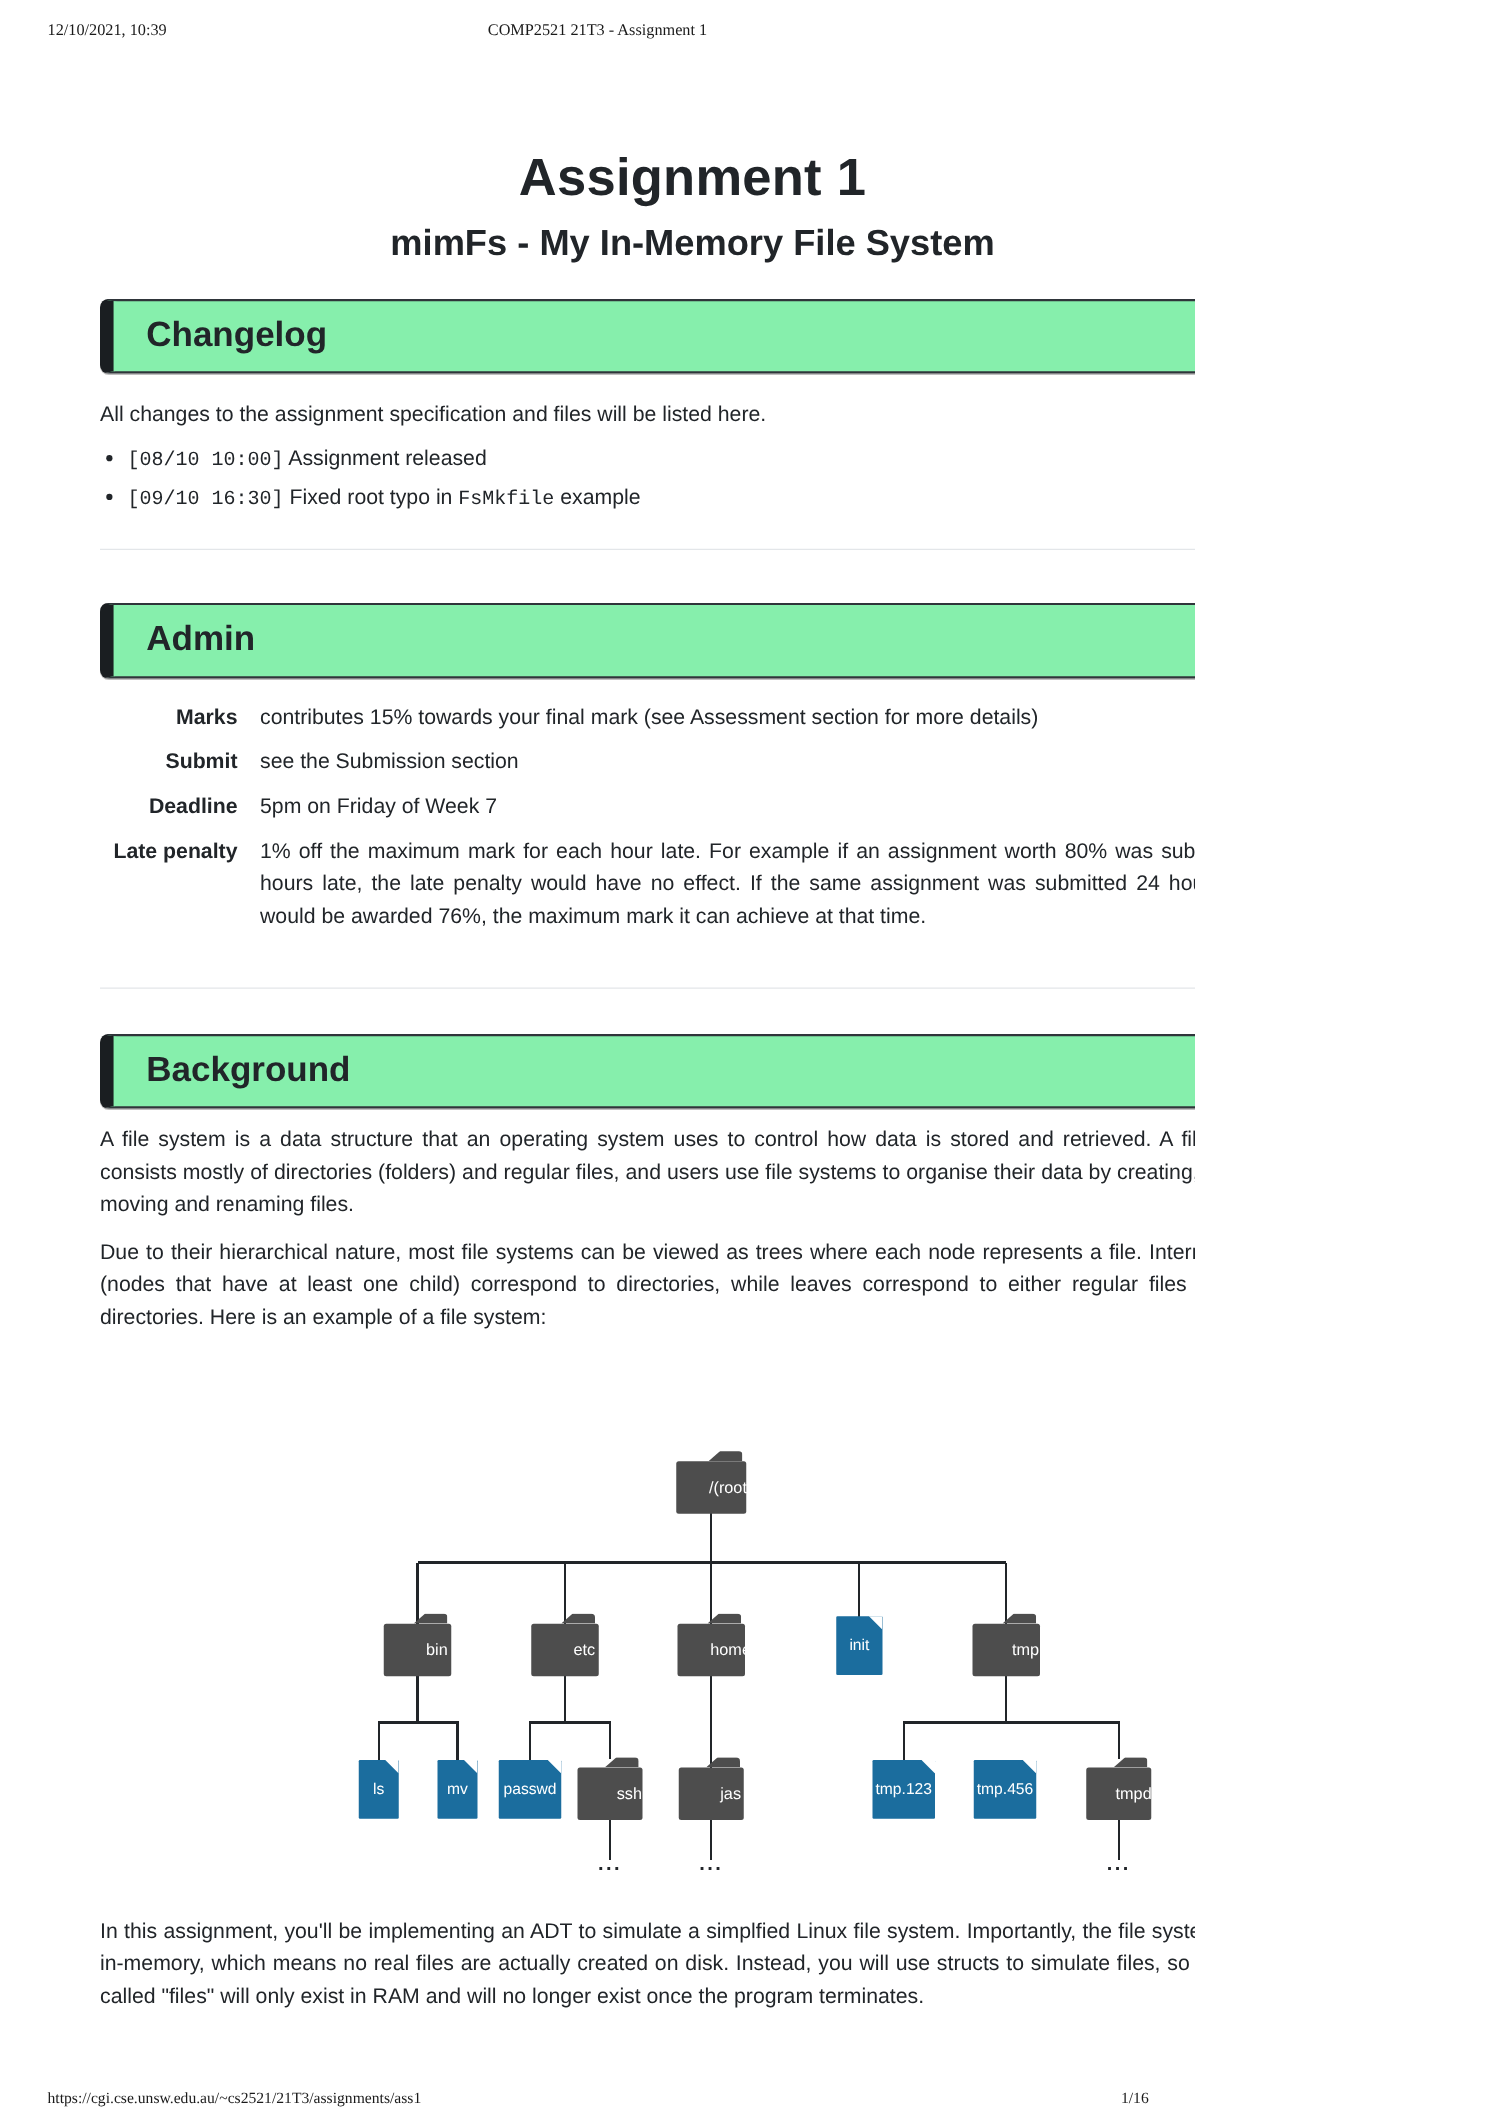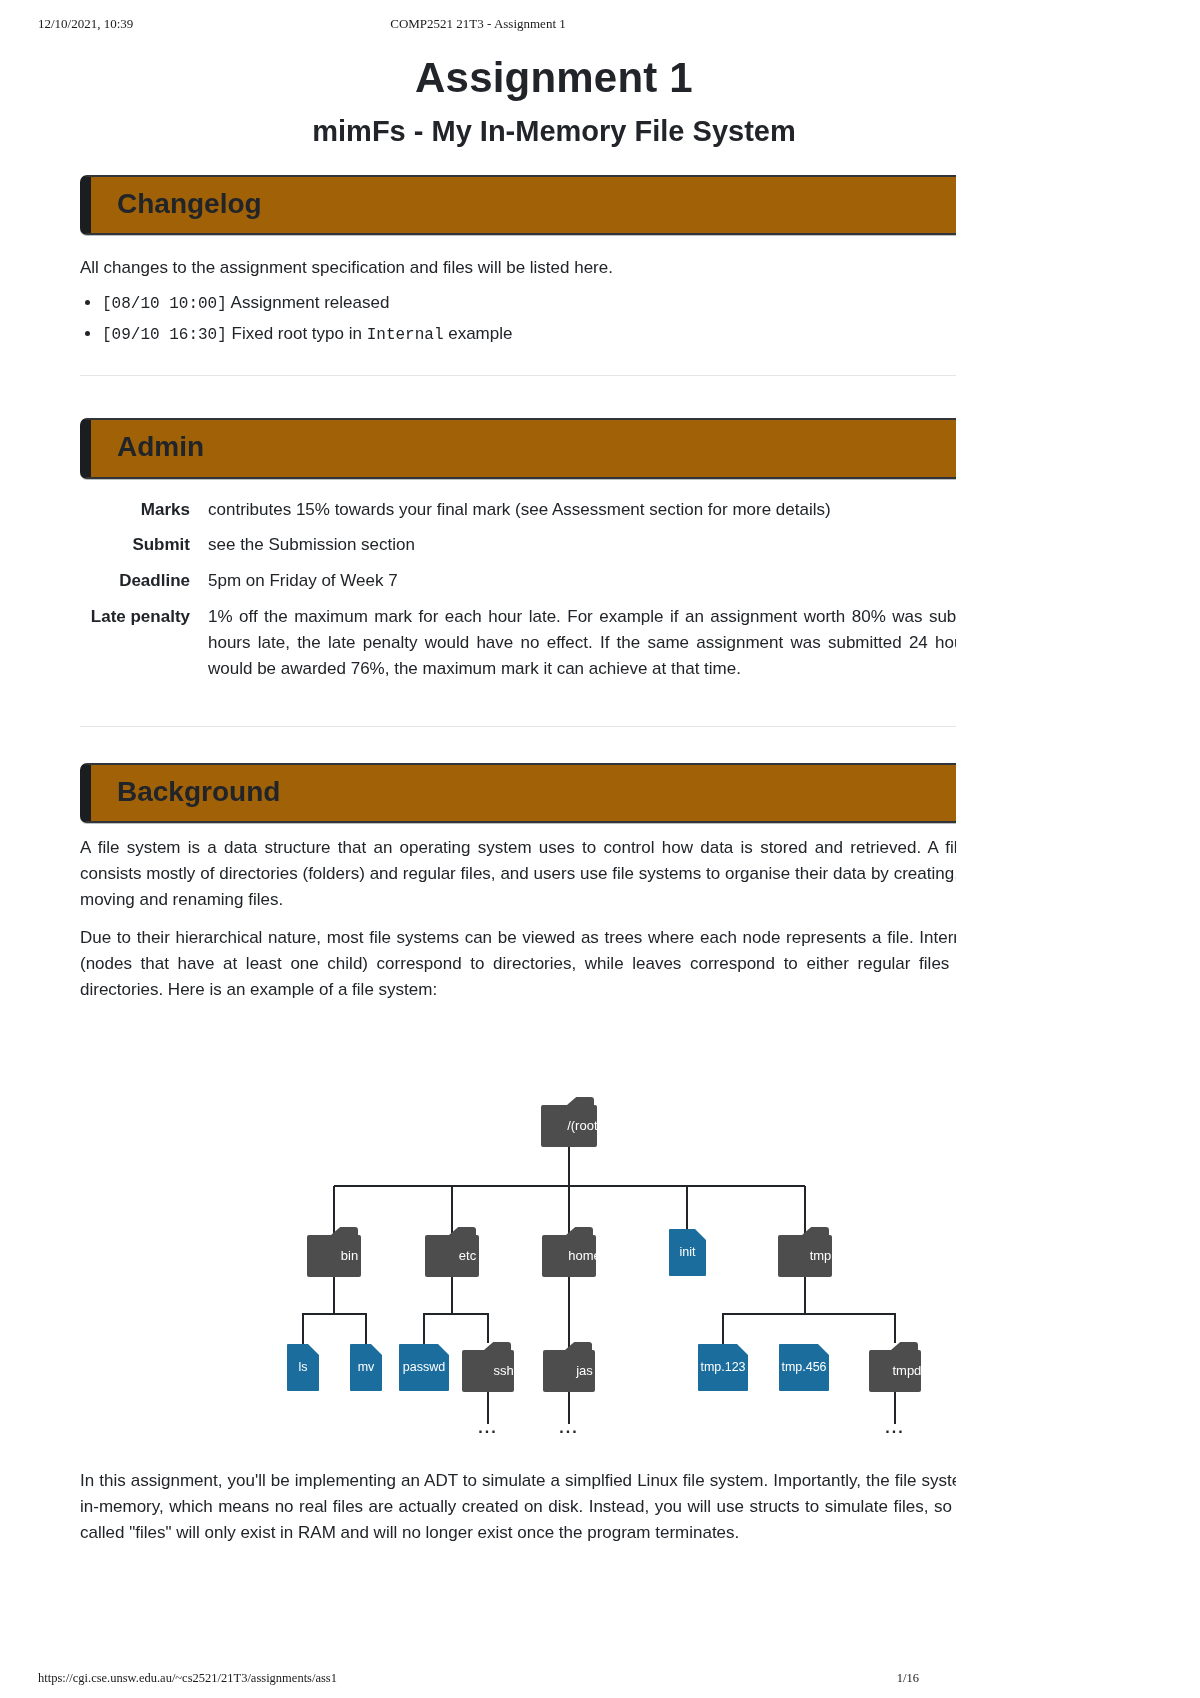--- a/index.html
+++ b/index.html
@@ -19,25 +19,25 @@
   
   .print-hdr,.print-ftr{position:absolute;left:0;width:100%;font-family:"Liberation Serif","DejaVu Serif",serif;color:#1a1a1a;}
   .print-hdr{top:16px;font-size:13px;}
   .print-hdr .dt{position:absolute;left:38px;top:0;}
   .print-hdr .doc{position:absolute;left:0;width:100%;text-align:center;top:0;}
   .print-ftr{bottom:12px;font-size:12.5px;}
   .print-ftr .url{position:absolute;left:38px;bottom:0;}
   .print-ftr .pg{position:absolute;right:37px;bottom:0;margin-left:44px;}
   
   .content{position:absolute;left:80px;top:0;width:948px;height:1658px;overflow:hidden;}
-  h1.title{padding-top:52px;font-size:42px;line-height:1.25;font-weight:700;text-align:center;letter-spacing:.2px;}
+  h1.title{padding-top:116px;font-size:42px;line-height:1.25;font-weight:700;text-align:center;letter-spacing:.2px;}
   h2.subtitle{margin-top:8px;font-size:29px;line-height:1.25;font-weight:600;text-align:center;}
   .section-box{
     margin-top:26px;border:2px solid var(--box-border);border-left:11px solid var(--bar);
-    border-radius:7px;padding:9px 16px 11px 26px;background:#a16207;
+    border-radius:7px;padding:9px 16px 11px 26px;background:#86efac;
     box-shadow:0 1px 0 rgba(0,0,0,.25);
   }
   .section-box h2{font-size:28px;font-weight:700;line-height:1.3;}
   p.body{font-size:17px;line-height:1.53;text-align:justify;}
   .intro{margin-top:20px;}
   ul.changelog{margin-top:9px;padding-left:22px;font-size:17px;line-height:1.5;}
   ul.changelog li{margin-top:5px;}
   code{font-family:"Liberation Mono","DejaVu Sans Mono",monospace;font-size:16px;}
   hr.rule{border:none;border-top:1px solid var(--hr);margin-top:28px;}
   .admin-box{margin-top:42px;}
@@ -77,21 +77,21 @@
     <h2 class="subtitle">mimFs - My In-Memory File System</h2>
 
     <div class="section-box">
       <h2>Changelog</h2>
     </div>
 
     <p class="body intro">All changes to the assignment specification and files will be listed here.</p>
 
     <ul class="changelog">
       <li><code>[08/10 10:00]</code><span> Assignment released</span></li>
-      <li><code>[09/10 16:30]</code><span> Fixed root typo in </span><code>Internal</code><span> example</span></li>
+      <li><code>[09/10 16:30]</code><span> Fixed root typo in </span><code>FsMkfile</code><span> example</span></li>
     </ul>
 
     <hr class="rule">
 
     <div class="section-box admin-box">
       <h2>Admin</h2>
     </div>
 
     <div class="admin-grid">
       <div class="lbl">Marks</div>

